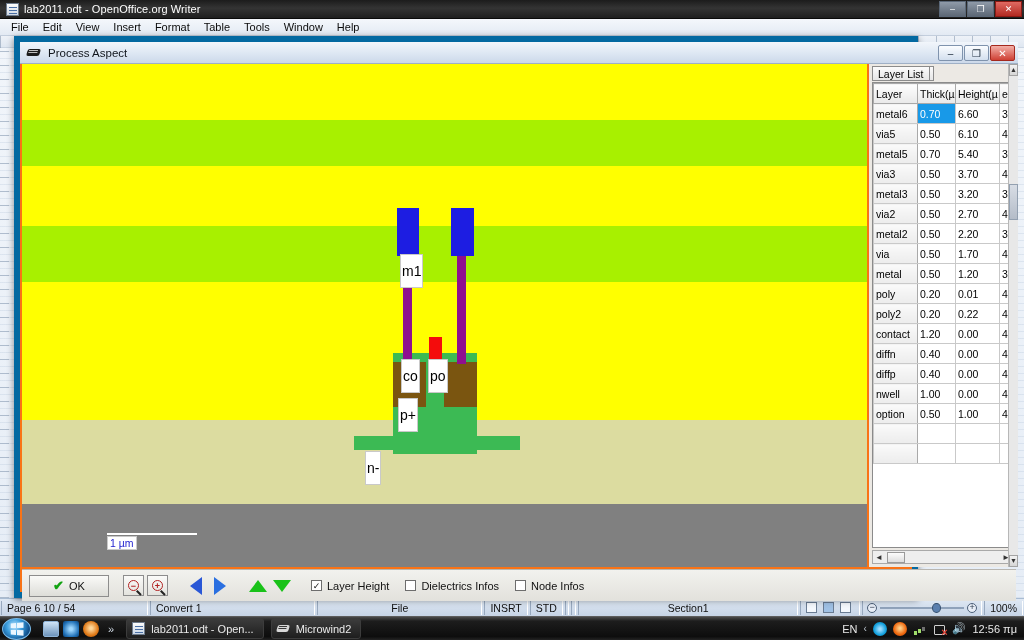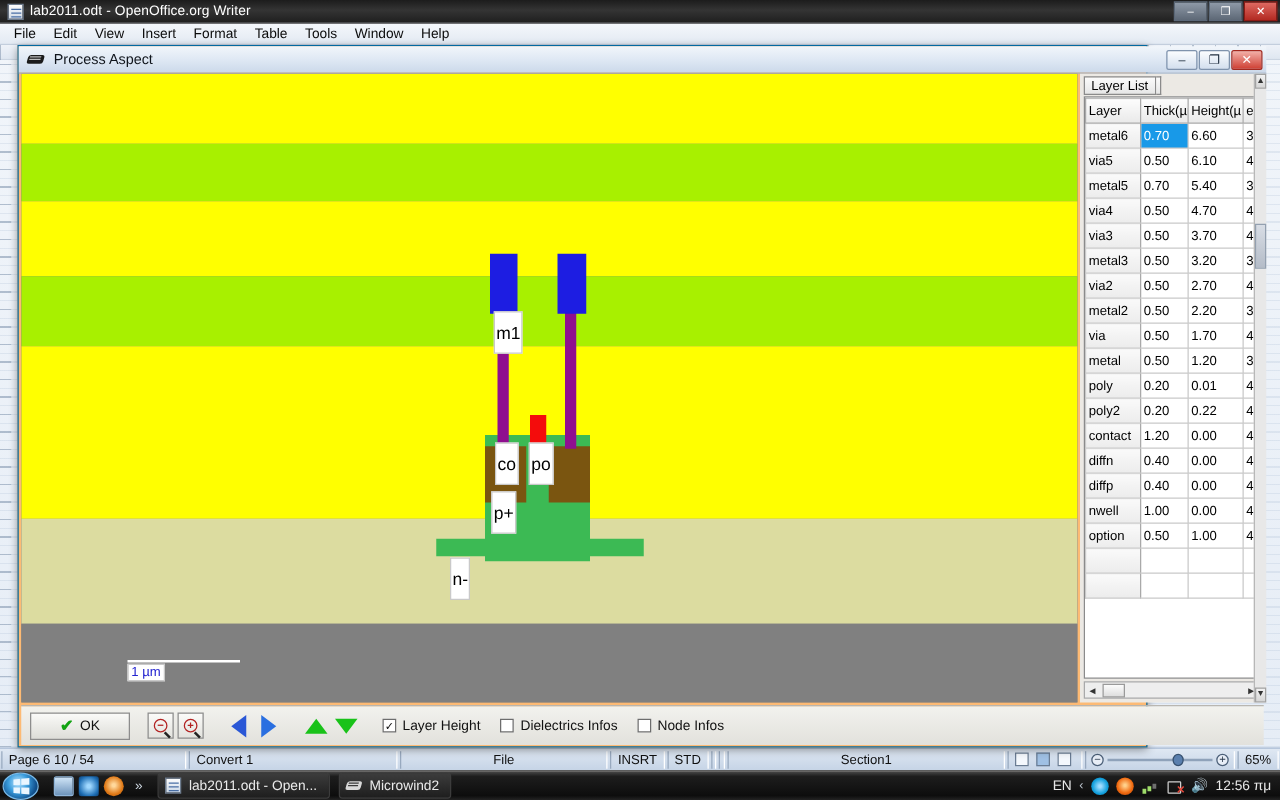--- a/index.html
+++ b/index.html
@@ -59,21 +59,21 @@
     background:#e8eef7; display:flex; align-items:center; justify-content:center;
     font-size:9px; line-height:9px; color:#2b3a4d; }
   .sb-track { width:84px; height:2px; background:#8fa2ba; position:relative; }
   .sb-thumb { position:absolute; left:52px; top:-4px; width:9px; height:10px; border-radius:50%;
     background:#5a7fae; border:1px solid #36506f; }
   .sb-vicon { width:11px; height:11px; border:1px solid #6a7c93; background:#f4f8fd; margin-right:3px; }
   .sb-vicon.sel { background:#9fc0e4; }
 
   
   .pa-window { position:absolute; left:14px; top:36px; width:904px; height:562px;
-    background:#fdba74; border:1px solid #0369a1;
+    background:#f97316; border:6px solid #0369a1;
     box-shadow: 0 2px 7px rgba(0,0,0,.45); }
   .pa-titlebar { position:absolute; left:0; top:0; width:998px; height:22px;
     background: linear-gradient(#f2f6fb,#dde7f3 55%,#ccd9ea);
     border-bottom:1px solid #9fb0c6; display:flex; align-items:center; }
   .pa-icon { margin-left:7px; margin-right:7px; width:14px; height:12px; position:relative; }
   .pa-icon:before { content:""; position:absolute; left:0; top:2px; width:13px; height:7px;
     background:#1b1b1b; border-radius:2px; transform:skewX(-16deg); }
   .pa-icon:after { content:""; position:absolute; left:2px; top:3px; width:9px; height:1px;
     background:#bdbdbd; box-shadow:0 2px 0 #bdbdbd; transform:skewX(-16deg); }
   .pa-title { font-size:11.5px; color:#10151c; }
@@ -248,21 +248,21 @@
         <div class="sb-vicon sel"></div>
         <div class="sb-vicon"></div>
       </div>
       <div class="sb-cell sb-zoomslider">
         <div class="sb-circ">−</div>
         <div class="sb-track">
           <div class="sb-thumb"></div>
         </div>
         <div class="sb-circ">+</div>
       </div>
-      <div class="sb-cell">65%</div>
+      <div class="sb-cell">100%</div>
     </div>
   </div>
 
   <div class="pa-window">
 
     <div class="pa-titlebar">
       <div class="pa-icon"></div>
       <div class="pa-title">Process Aspect</div>
       <div class="pa-winbtns">
         <div class="pa-wb">–</div>
@@ -330,26 +330,20 @@
                 <td class="c3">6.10</td>
                 <td class="c4">4</td>
               </tr>
               <tr>
                 <td class="name c1">metal5</td>
                 <td class="c2">0.70</td>
                 <td class="c3">5.40</td>
                 <td class="c4">3</td>
               </tr>
               <tr>
-                <td class="name c1">via4</td>
-                <td class="c2">0.50</td>
-                <td class="c3">4.70</td>
-                <td class="c4">4</td>
-              </tr>
-              <tr>
                 <td class="name c1">via3</td>
                 <td class="c2">0.50</td>
                 <td class="c3">3.70</td>
                 <td class="c4">4</td>
               </tr>
               <tr>
                 <td class="name c1">metal3</td>
                 <td class="c2">0.50</td>
                 <td class="c3">3.20</td>
                 <td class="c4">3</td>

